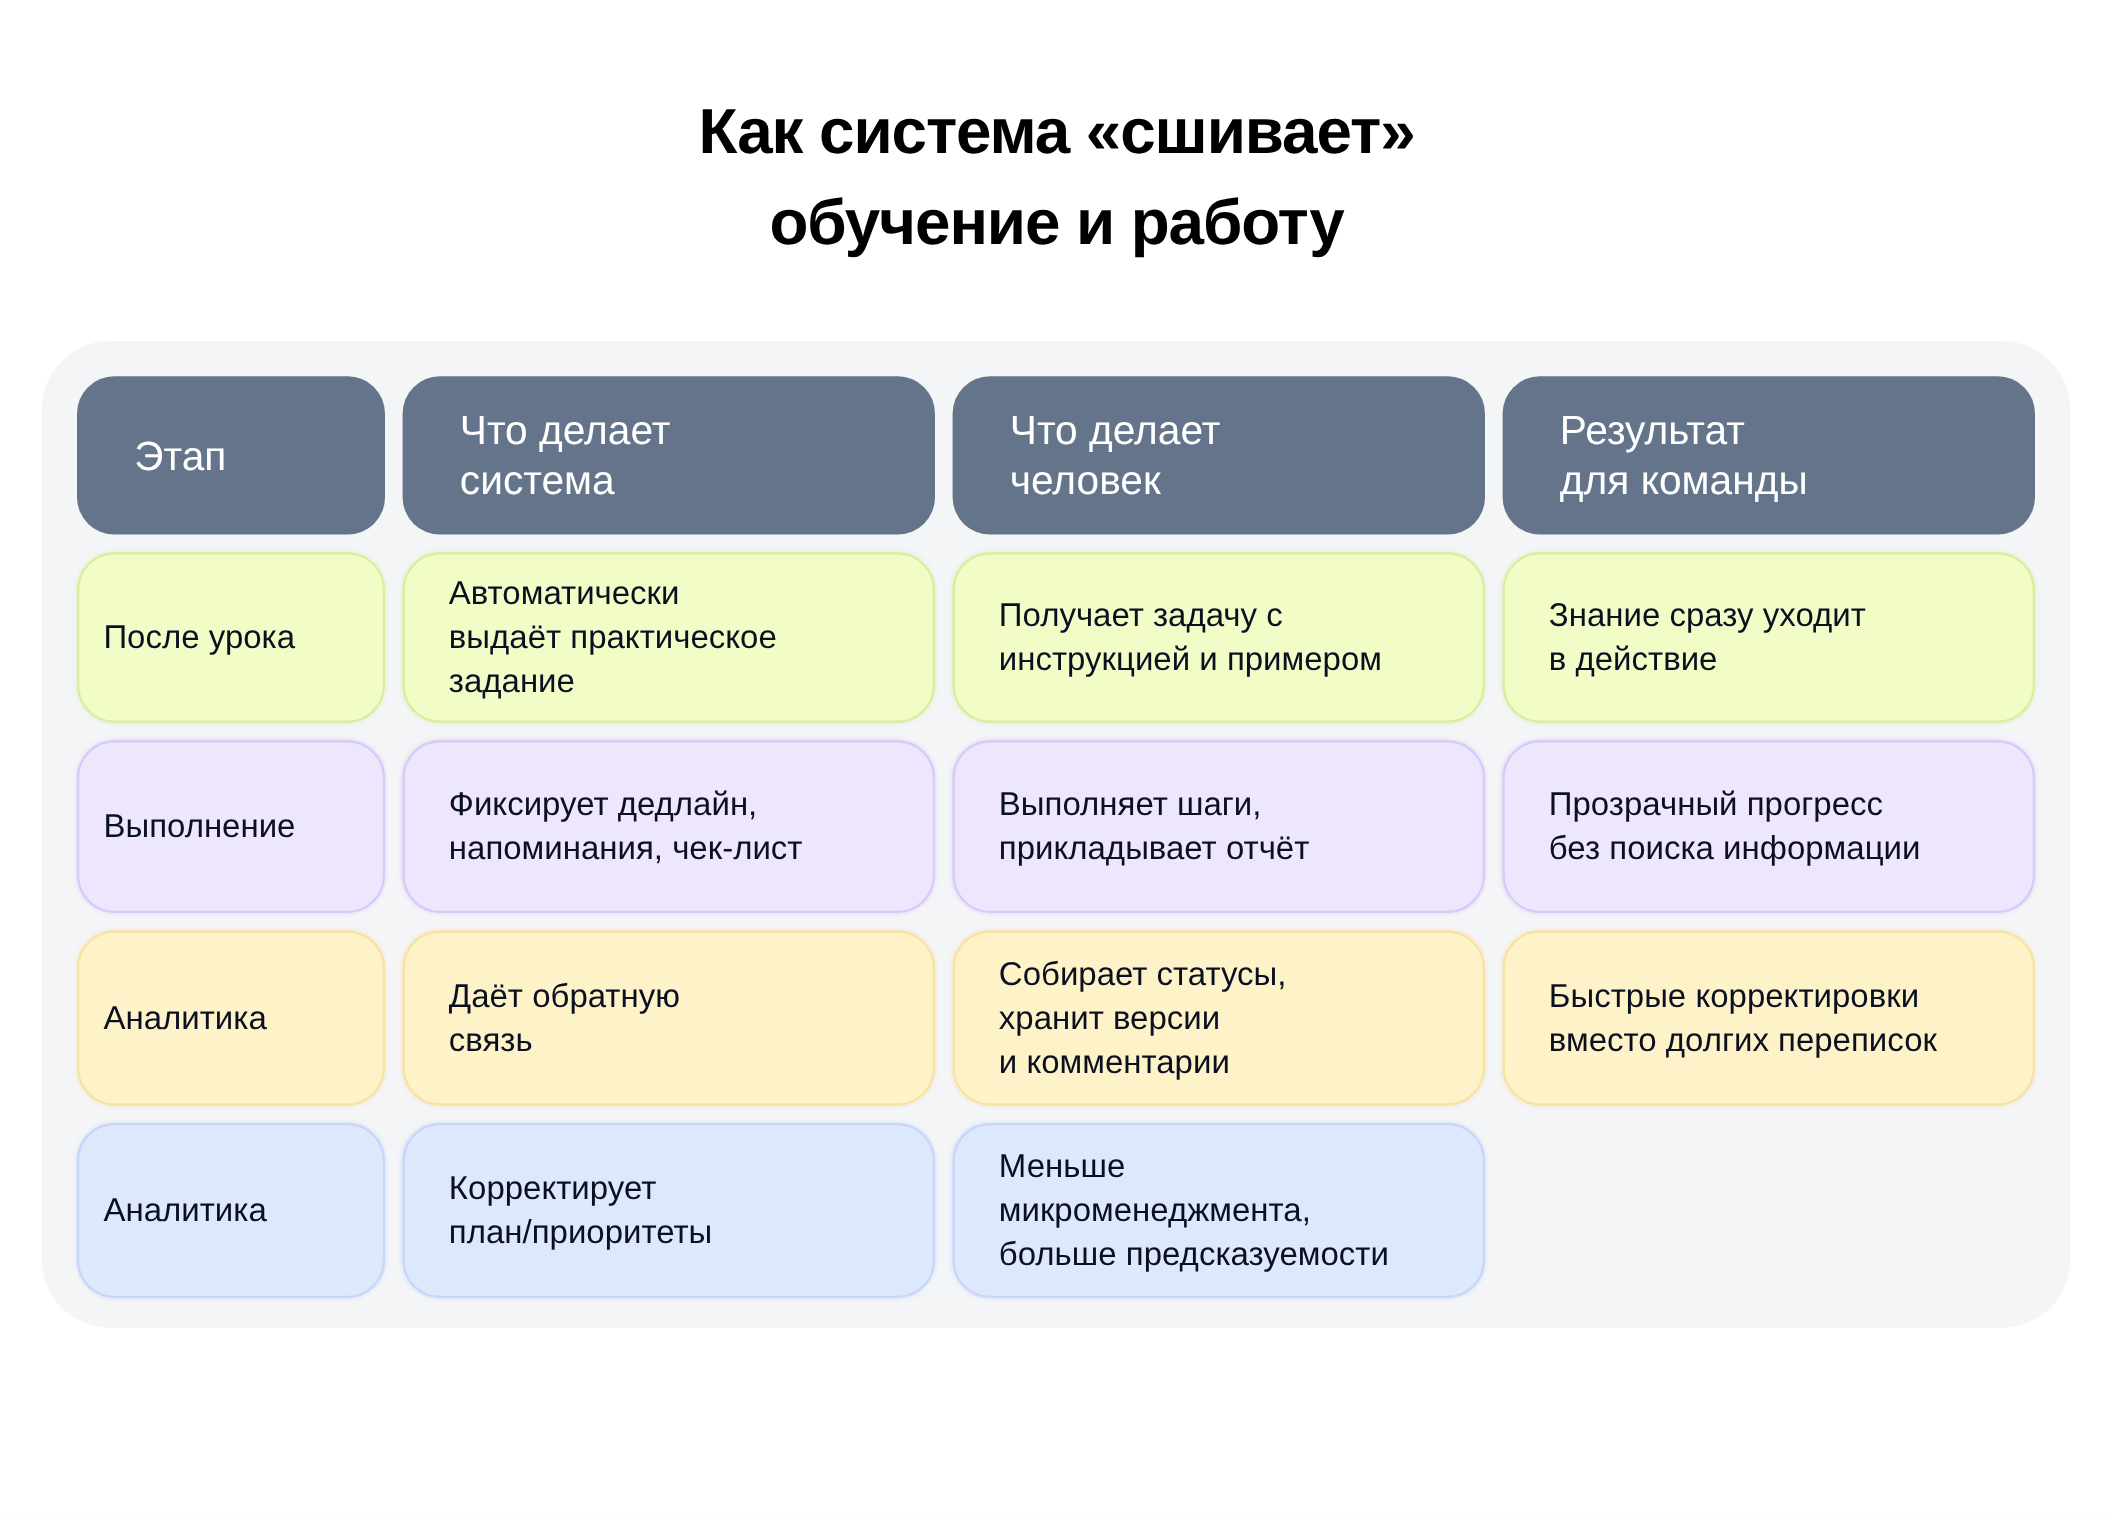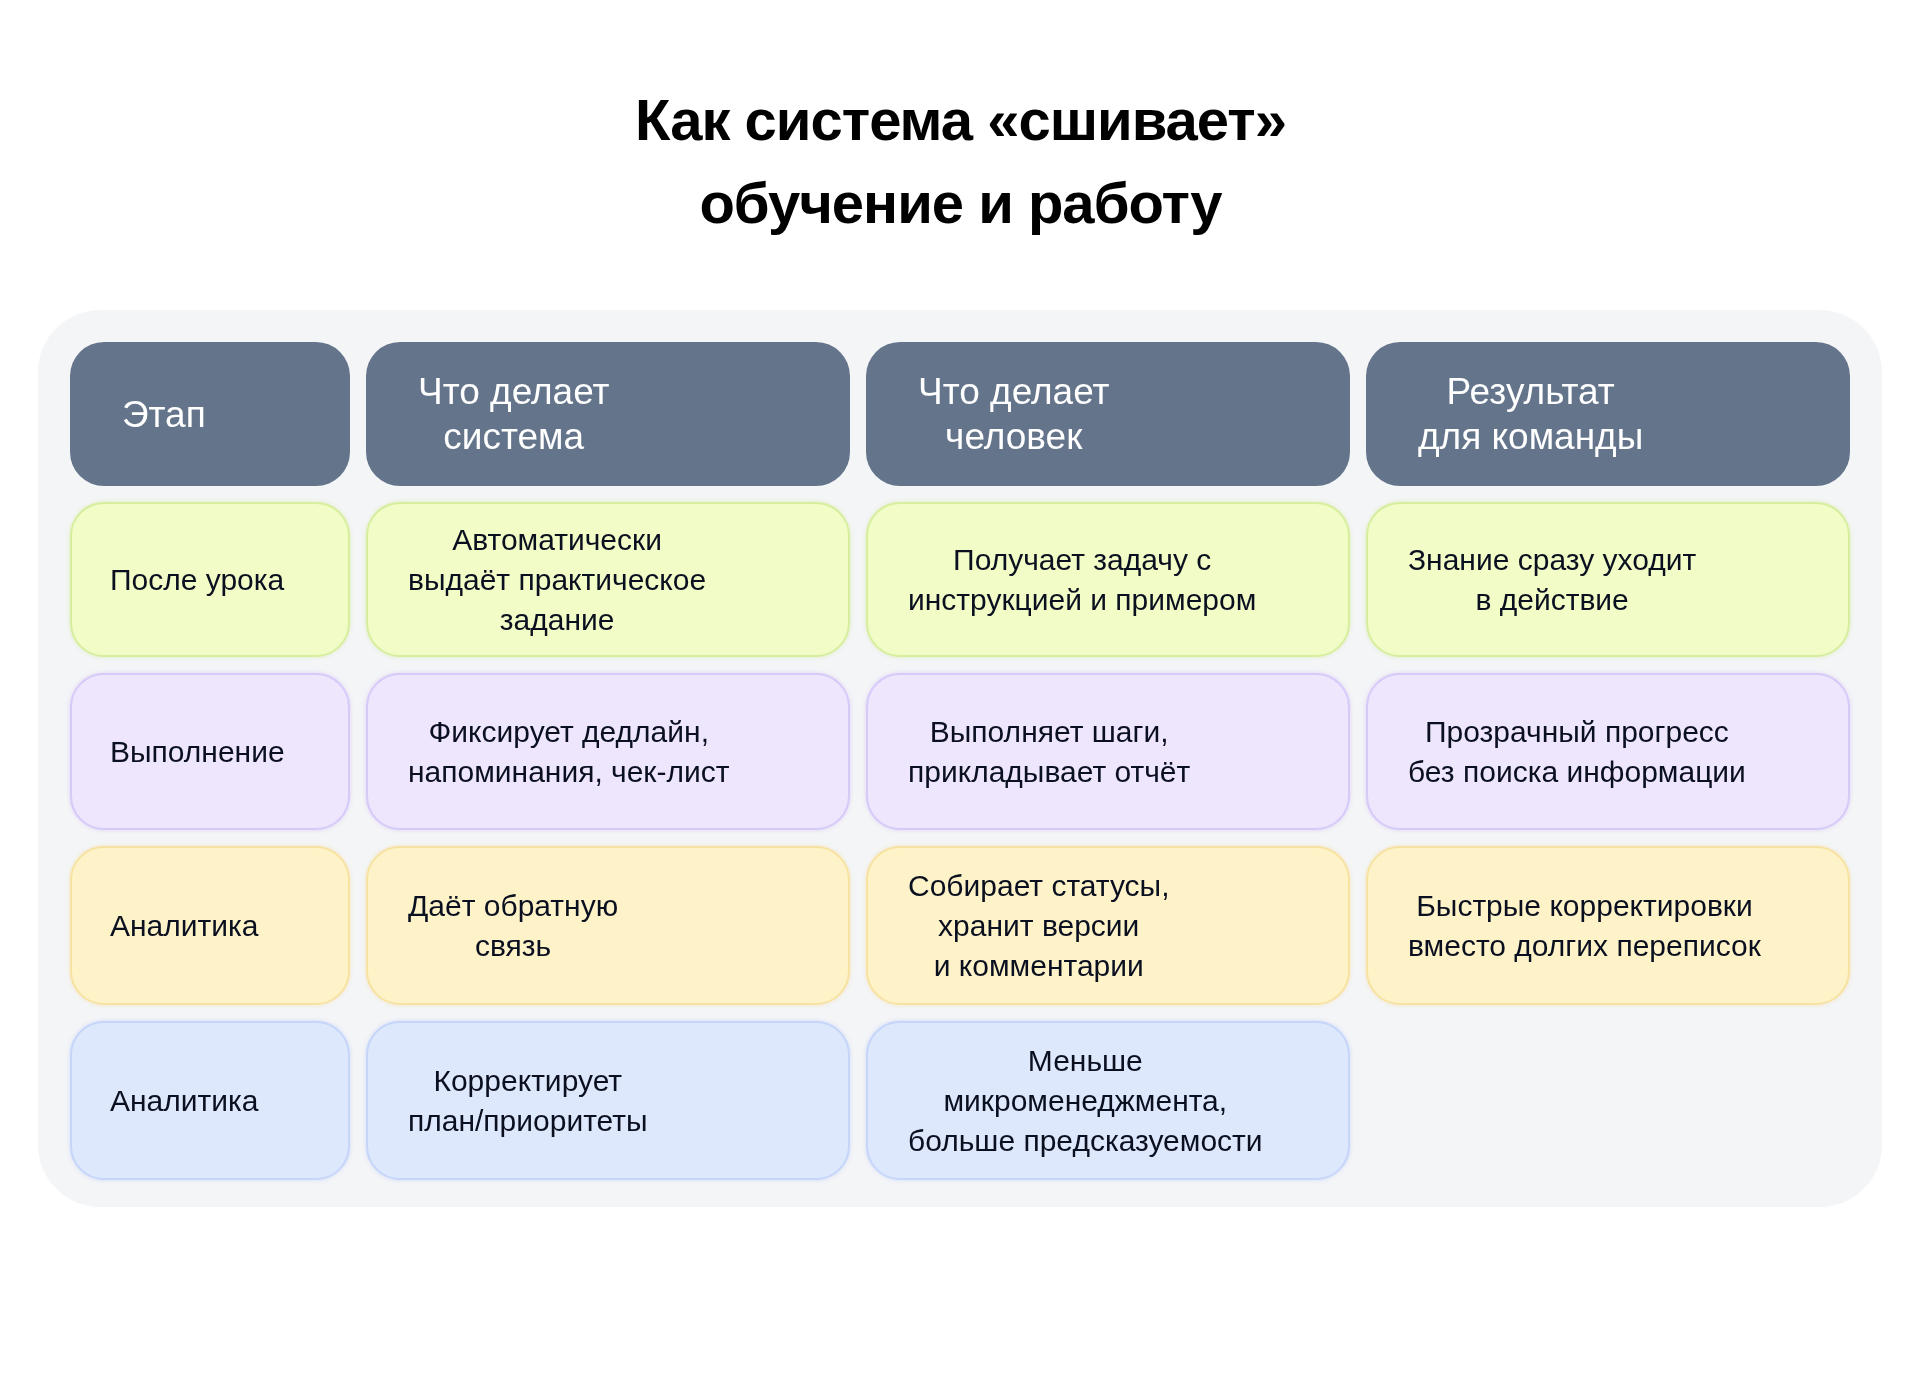--- a/index.html
+++ b/index.html
@@ -7,21 +7,21 @@
     width: 1921px; height: 1378px; background: #ffffff; position: relative; overflow: hidden;
     font-family: "Liberation Sans", "DejaVu Sans", sans-serif; color: #0b1020;
   }
   .title {
     position: absolute; left: 0; top: 78px; width: 1921px; text-align: center;
     font-size: 58px; line-height: 83px; font-weight: 700; color: #000; letter-spacing: -1px;
   }
   .title div { white-space: nowrap; }
   .board {
     position: absolute; left: 38px; top: 310px; width: 1844px; height: 897px;
-    background: #F4F5F7; border-radius: 62px; text-align: center;
+    background: #F4F5F7; border-radius: 62px;
   }
   .grid {
     position: absolute; left: 32px; top: 32px;
     display: grid;
     grid-template-columns: 280px 484px 484px 484px;
     grid-template-rows: 144px 155px 157px 159px 159px;
     column-gap: 16px; row-gap: 16px;
   }
   .cell {
     box-sizing: border-box; border-radius: 34px; display: flex; align-items: center;
@@ -29,21 +29,21 @@
     padding: 0 30px 0 40px; white-space: pre-line;
   }
   .head {
     background: #64748B; color: #ffffff; font-size: 37px; line-height: 45px;
     padding-left: 52px; border-radius: 34px;
   }
   .r1 { background: #F1FCC6; border: 2px solid #D7EE9E; box-shadow: 0 0 4px rgba(200,230,120,.45); }
   .r2 { background: #EDE6FC; border: 2px solid #D7C9F8; box-shadow: 0 0 4px rgba(190,170,240,.45); }
   .r3 { background: #FEF3C8; border: 2px solid #F8E2A2; box-shadow: 0 0 4px rgba(240,210,130,.45); }
   .r4 { background: #DEE8FC; border: 2px solid #C6D5FA; box-shadow: 0 0 4px rgba(160,185,245,.45); }
-  .stage { padding-left: 38px; }
+  .stage { padding-left: 22px; }
 </style>
 </head>
 <body>
 
 <div class="title">
   <div>Как система «сшивает»</div>
   <div>обучение и работу</div>
 </div>
 
 <div class="board">

